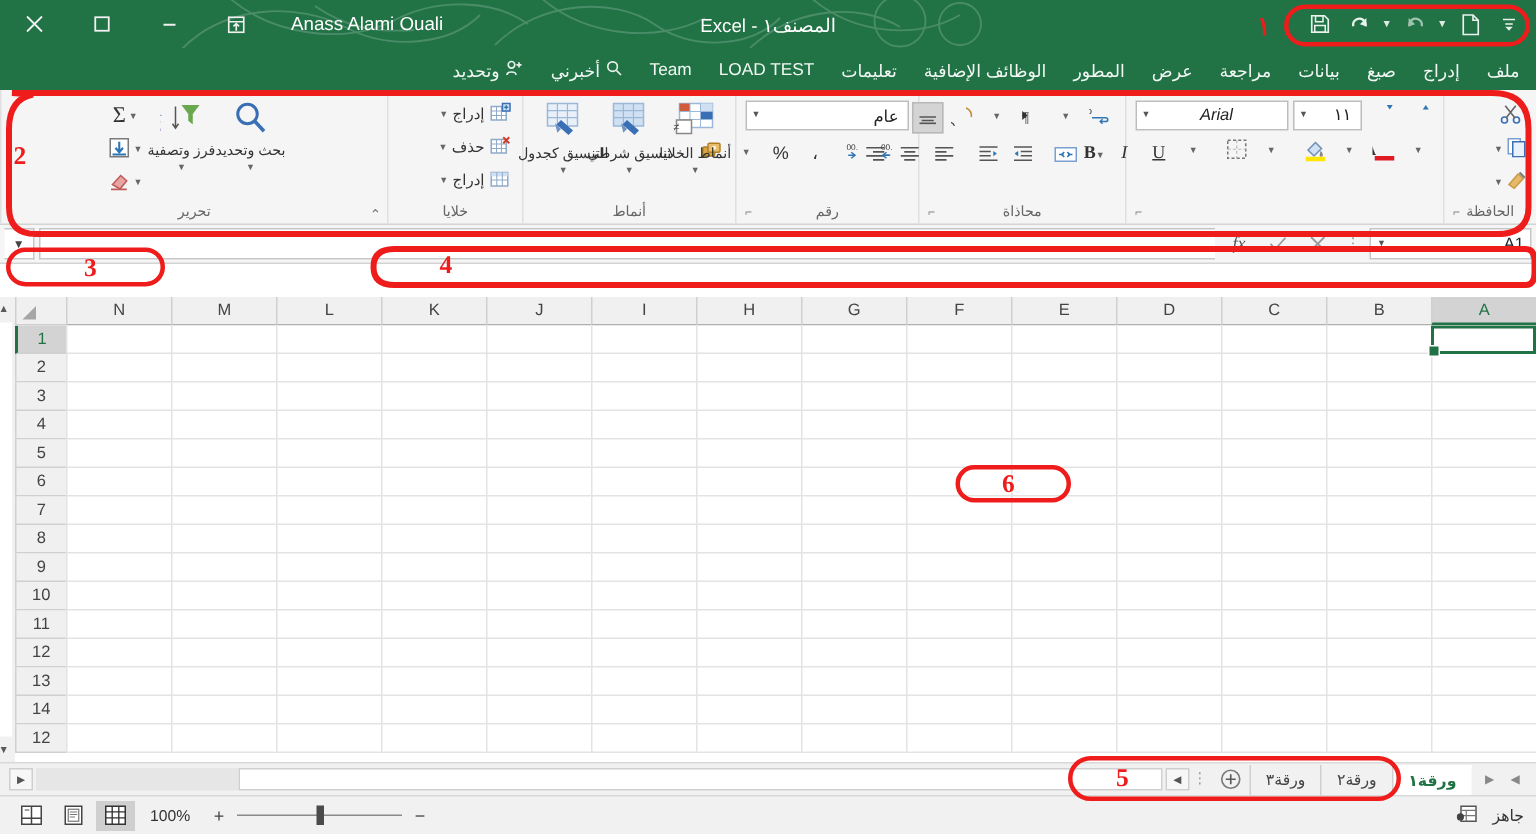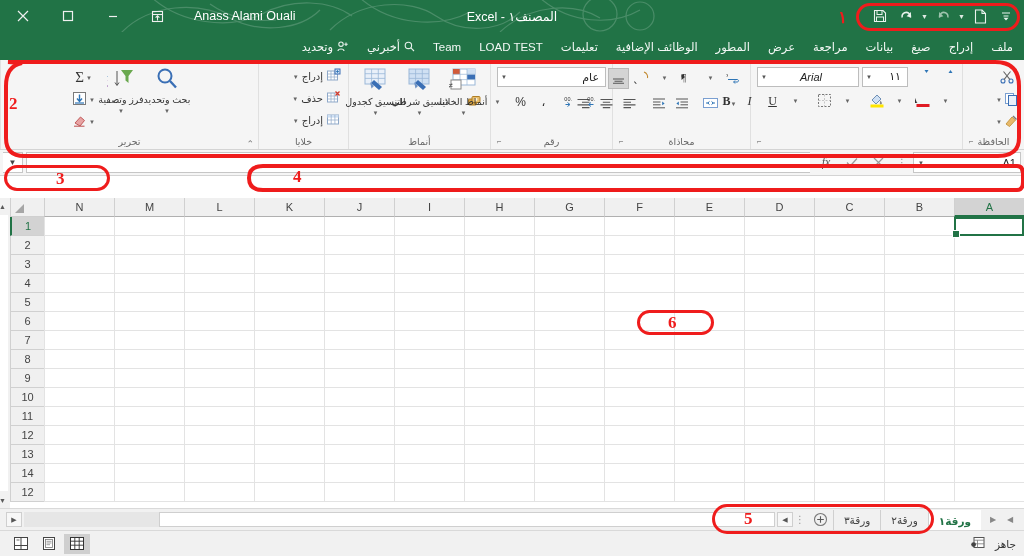--- a/index.html
+++ b/index.html
@@ -1122,20 +1122,28 @@
   <div class="statusbar">
     <span class="sb-ready">جاهز</span>
     <span class="sb-icon">
       <svg width="14" height="13" viewBox="0 0 14 13">
           <rect x="3" y="1.5" width="10" height="10" fill="#fff" stroke="#555"></rect>
           <path d="M3 4.2 H13 M6.5 4.2 V11.5 M3 7.8 H13" stroke="#777" stroke-width="0.8"></path>
           <circle cx="2.6" cy="8.6" r="2.4" fill="#444"></circle>
         </svg>
     </span>
     <span class="sb-spacer"></span>
+    <div class="zoomctl">
+      <span class="zpct">100%</span>
+      <span class="zbtn">+</span>
+      <div class="ztrack">
+        <div class="zthumb"></div>
+      </div>
+      <span class="zbtn">−</span>
+    </div>
     <div class="viewbtns">
       <div class="vbtn">
         <svg width="16" height="15" viewBox="0 0 16 15">
             <rect x="1.5" y="1.5" width="13" height="12" fill="#fff" stroke="#444"></rect>
             <path d="M1.5 9.5 H14.5 M8 1.5 V13.5" stroke="#444" stroke-width="1"></path>
             <path d="M3.5 4 H6.5" stroke="#444" stroke-width="0.8"></path>
           </svg>
       </div>
       <div class="vbtn">
         <svg width="16" height="15" viewBox="0 0 16 15">

